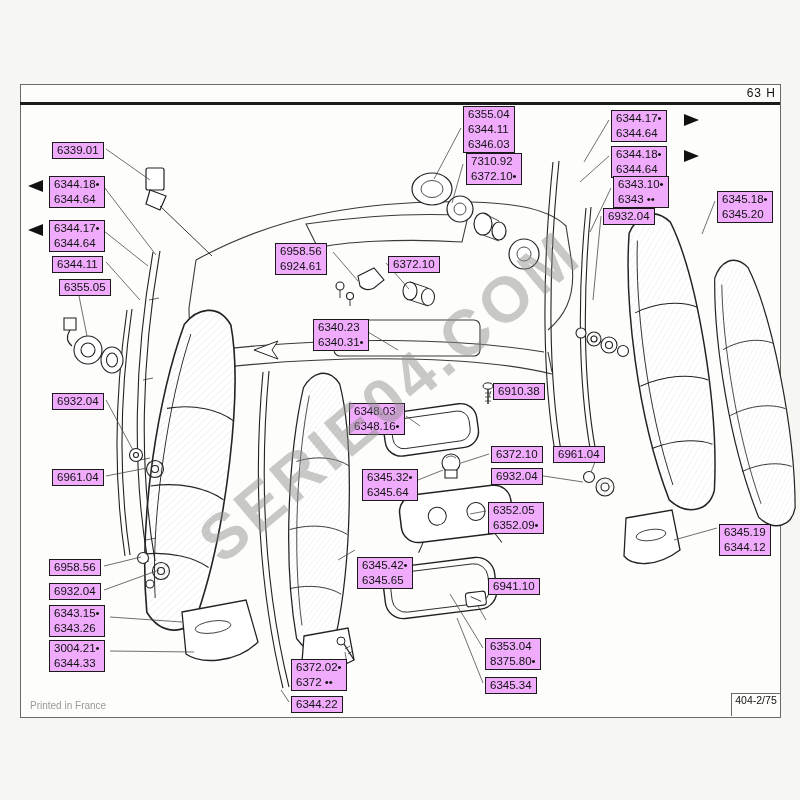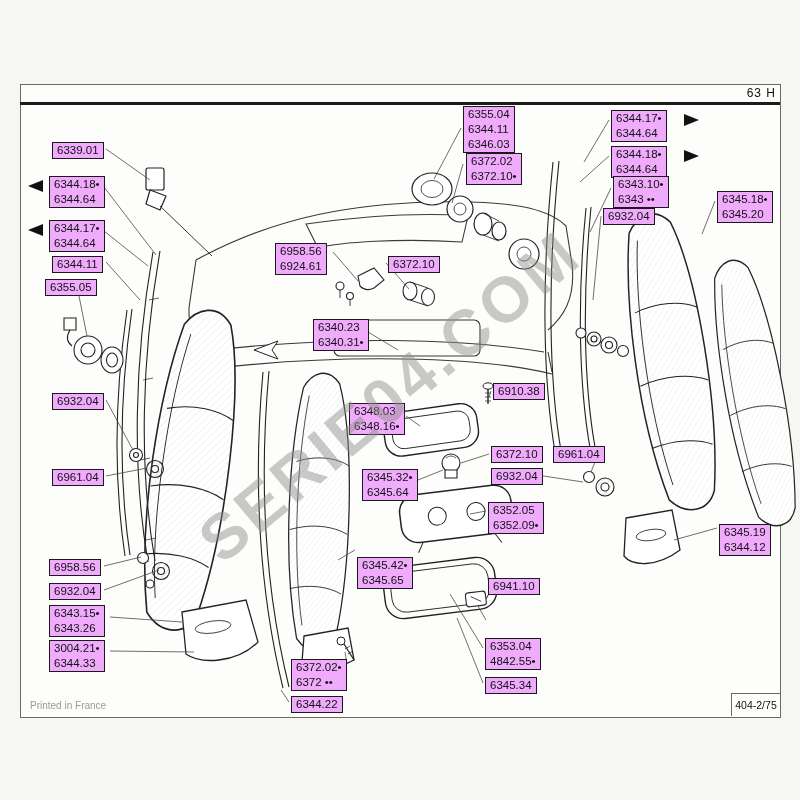--- a/index.html
+++ b/index.html
@@ -5,21 +5,21 @@
   html,body{margin:0;padding:0;background:#e9e9e7;}
   .page{position:relative;width:800px;height:800px;background:#f6f6f3;overflow:hidden;
         font-family:"Liberation Sans",sans-serif;color:#111;}
   .sheet{position:absolute;left:20px;top:84px;width:759px;height:632px;
          border:1px solid #6b6b66;background:#fdfdfb;}
   .top-rule{position:absolute;left:20px;top:102px;width:760px;height:2.5px;background:#1c1c1c;z-index:5;}
   .sheet-code{position:absolute;right:24px;top:86px;font-size:12px;letter-spacing:1px;z-index:5;text-align:right;}
   .printed-note{position:absolute;left:30px;top:700px;font-size:10px;color:#9a9a94;z-index:5;}
   .doc-box{position:absolute;left:731px;top:693px;width:48px;height:22px;
            border-left:1px solid #6b6b66;border-top:1px solid #6b6b66;background:#fdfdfb;
-           display:flex;align-items:center;justify-content:center;font-size:10.5px;z-index:6;}
+           display:flex;align-items:flex-start;justify-content:center;font-size:10.5px;z-index:6;}
   .watermark{position:absolute;left:208px;top:512px;transform:rotate(-40deg);transform-origin:0 50%;
              font-size:64px;font-weight:bold;letter-spacing:4px;color:#8f8f8d;opacity:.48;
              z-index:4;white-space:nowrap;pointer-events:none;}
   .art{position:absolute;left:0;top:0;width:800px;height:800px;z-index:1;}
   .lbl{position:absolute;background:#f0abfc;border:1px solid #1a1a1a;padding:0 4px;
        font-size:11.5px;line-height:1.3;white-space:nowrap;z-index:3;}
   .arrow-l{position:absolute;width:0;height:0;border-top:6px solid transparent;
            border-bottom:6px solid transparent;border-right:15px solid #111;z-index:3;}
   .arrow-r{position:absolute;width:0;height:0;border-top:6px solid transparent;
            border-bottom:6px solid transparent;border-left:15px solid #111;z-index:3;}
@@ -242,21 +242,21 @@
     <div>6344.18•</div>
     <div>6344.64</div>
   </div>
   <div class="lbl" style="left:49px;top:220px">
     <div>6344.17•</div>
     <div>6344.64</div>
   </div>
   <div class="lbl" style="left:52px;top:256px">
     <div>6344.11</div>
   </div>
-  <div class="lbl" style="left:45px;top:279px">
+  <div class="lbl" style="left:59px;top:279px">
     <div>6355.05</div>
   </div>
   <div class="lbl" style="left:52px;top:393px">
     <div>6932.04</div>
   </div>
   <div class="lbl" style="left:52px;top:469px">
     <div>6961.04</div>
   </div>
   <div class="lbl" style="left:49px;top:559px">
     <div>6958.56</div>
@@ -271,21 +271,21 @@
   <div class="lbl" style="left:49px;top:640px">
     <div>3004.21•</div>
     <div>6344.33</div>
   </div>
   <div class="lbl" style="left:463px;top:106px">
     <div>6355.04</div>
     <div>6344.11</div>
     <div>6346.03</div>
   </div>
   <div class="lbl" style="left:466px;top:153px">
-    <div>6372.02</div>
+    <div>7310.92</div>
     <div>6372.10•</div>
   </div>
   <div class="lbl" style="left:275px;top:243px">
     <div>6958.56</div>
     <div>6924.61</div>
   </div>
   <div class="lbl" style="left:388px;top:256px">
     <div>6372.10</div>
   </div>
   <div class="lbl" style="left:313px;top:319px">
@@ -312,21 +312,21 @@
   </div>
   <div class="lbl" style="left:357px;top:557px">
     <div>6345.42•</div>
     <div>6345.65</div>
   </div>
   <div class="lbl" style="left:488px;top:578px">
     <div>6941.10</div>
   </div>
   <div class="lbl" style="left:485px;top:638px">
     <div>6353.04</div>
-    <div>4842.55•</div>
+    <div>8375.80•</div>
   </div>
   <div class="lbl" style="left:485px;top:677px">
     <div>6345.34</div>
   </div>
   <div class="lbl" style="left:291px;top:659px">
     <div>6372.02•</div>
     <div>6372 ••</div>
   </div>
   <div class="lbl" style="left:291px;top:696px">
     <div>6344.22</div>

